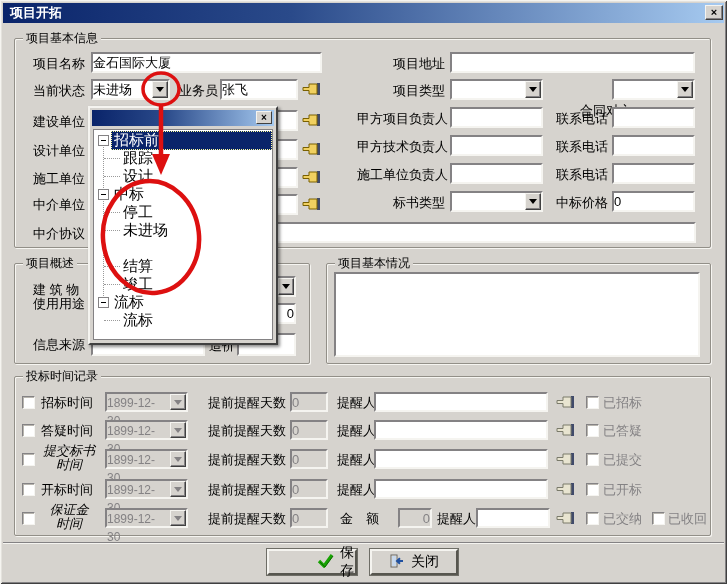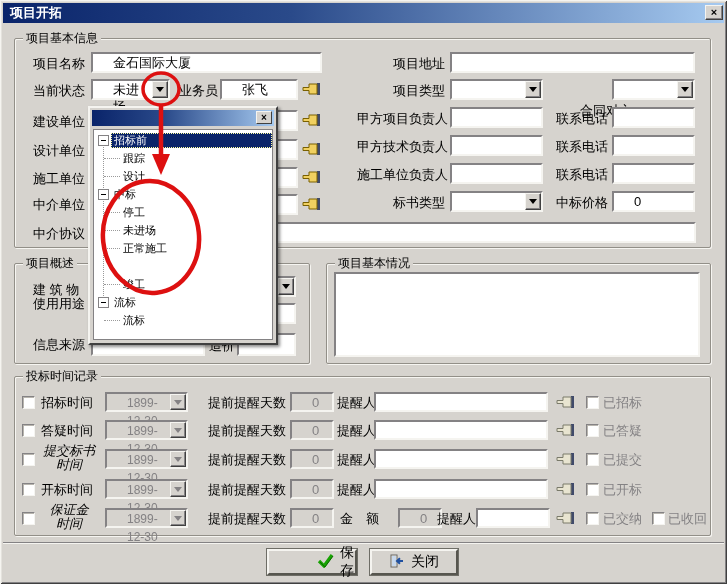--- a/index.html
+++ b/index.html
@@ -27,21 +27,21 @@
     position:absolute; border:1px solid #928f88;
     box-shadow:1px 1px 0 #f6f5f1, inset 1px 1px 0 #f6f5f1; border-radius:2px;
   }
   .gtitle{
     position:absolute; top:-8px; left:8px; background:#d6d3ce; padding:0 3px;
     font-size:12px; color:#000; line-height:15px;
   }
   .inp,.combo,.numbox{
     position:absolute; background:#fff; border:2px solid;
     border-color:#848284 #f5f4f0 #f5f4f0 #848284;
-    font-size:13px; color:#000; padding:0 20px; line-height:17px;
+    font-size:13px; color:#000; padding:0 0; line-height:17px;
   }
   input.inp{ outline:none; }
   .combo{ padding-right:18px; }
   .dd{
     position:absolute; top:0; right:0; width:16px; height:100%;
     background:#d6d3ce; border:1px solid; border-color:#f5f4f0 #404040 #404040 #f5f4f0;
     box-shadow:inset -1px -1px 0 #848284;
     display:flex; align-items:center; justify-content:center;
   }
   .dd::after{ content:""; width:0; height:0; border:4px solid transparent; border-top:5px solid #000; margin-top:4px; }
@@ -69,21 +69,21 @@
     background:#d6d3ce; border:2px solid; border-color:#f5f4f0 #404040 #404040 #f5f4f0;
     box-shadow:2px 2px 3px rgba(0,0,0,.45);
   }
   .ptitle{ position:absolute; left:2px; top:2px; right:2px; height:16px;
     background:linear-gradient(90deg,#0a246a 0%,#2a4a8a 40%,#a6caf0 100%); }
   .pclose{ position:absolute; right:2px; top:1px; width:16px; height:13px; background:#d6d3ce;
     border:1px solid; border-color:#f5f4f0 #404040 #404040 #f5f4f0; font-size:10px; font-weight:bold;
     text-align:center; line-height:11px; }
   .pbody{ position:absolute; left:3px; right:3px; top:21px; bottom:3px; background:#fff;
     border:1px solid #848284; overflow:hidden; }
-  .trow{ position:absolute; left:0; right:0; height:18px; display:flex; align-items:center; font-size:11px; }
+  .trow{ position:absolute; left:0; right:0; height:18px; display:flex; align-items:center; font-size:15px; }
   .exp{ position:relative; width:11px; height:11px; margin-left:4px; background:#fff; border:1px solid #848284; flex:0 0 11px; }
   .exp::after{ content:""; position:absolute; left:2px; right:2px; top:4px; height:1px; background:#000; }
   .tlabel{ padding:0 3px; white-space:pre; }
   .lv0 .tlabel{ margin-left:2px; }
   .sel{ flex:1; background:#0a246a; color:#fff; outline:1px dotted #ffffa0; outline-offset:-1px; }
   .vline{ position:absolute; left:9px; width:1px; border-left:1px dotted #9a9a9a; }
   .stub{ width:16px; margin-left:10px; border-top:1px dotted #9a9a9a; flex:0 0 16px; }
   .anno{ position:absolute; left:0; top:0; z-index:30; pointer-events:none; }
 </style>
 </head>
@@ -337,23 +337,23 @@
         <span class="tlabel">中标</span>
       </div>
     <div class="trow" style="top:73px;">
         <span class="stub"></span>
         <span class="tlabel">停工</span>
       </div>
     <div class="trow" style="top:91px;">
         <span class="stub"></span>
         <span class="tlabel">未进场</span>
       </div>
-    <div class="trow" style="top:109px;">
-        <span class="stub"></span>
-        <span class="tlabel">正常施工</span>
+    <div class="trow" style="top:127px;">
+        <span class="stub"></span>
+        <span class="tlabel">结算</span>
       </div>
     <div class="trow" style="top:145px;">
         <span class="stub"></span>
         <span class="tlabel">竣工</span>
       </div>
     <div class="trow lv0" style="top:163px;">
         <span class="exp"></span>
         <span class="tlabel">流标</span>
       </div>
     <div class="trow" style="top:181px;">

